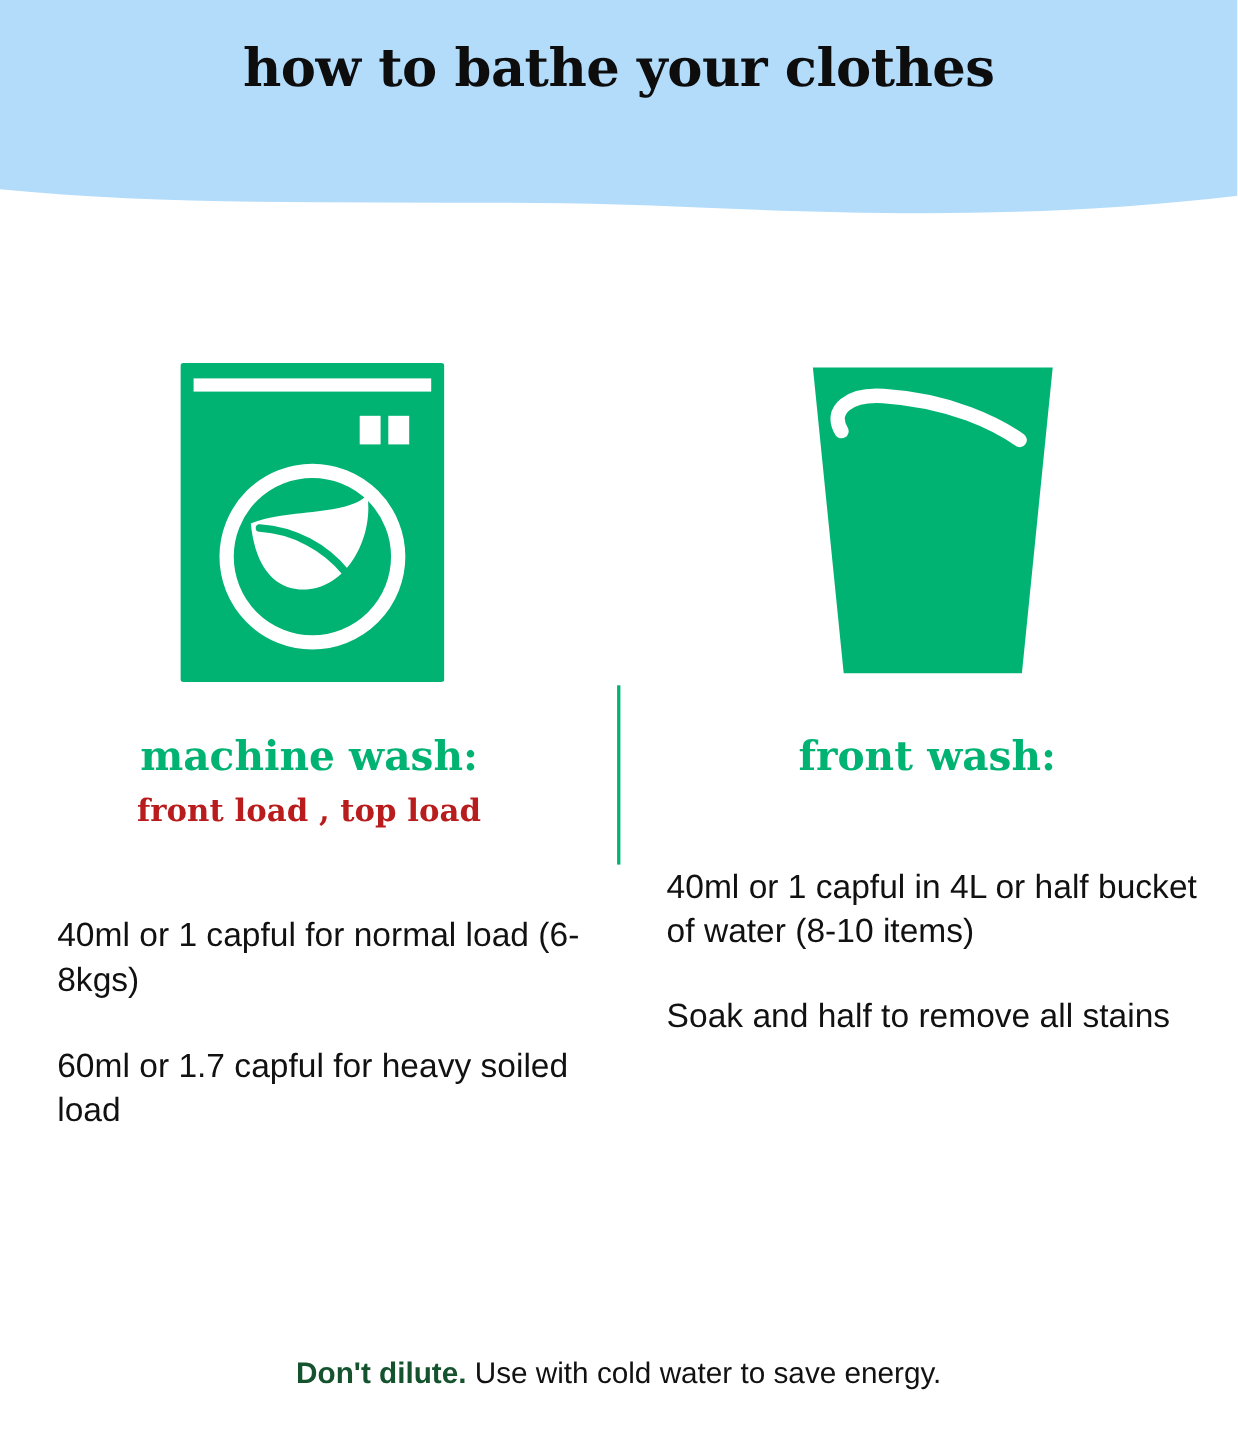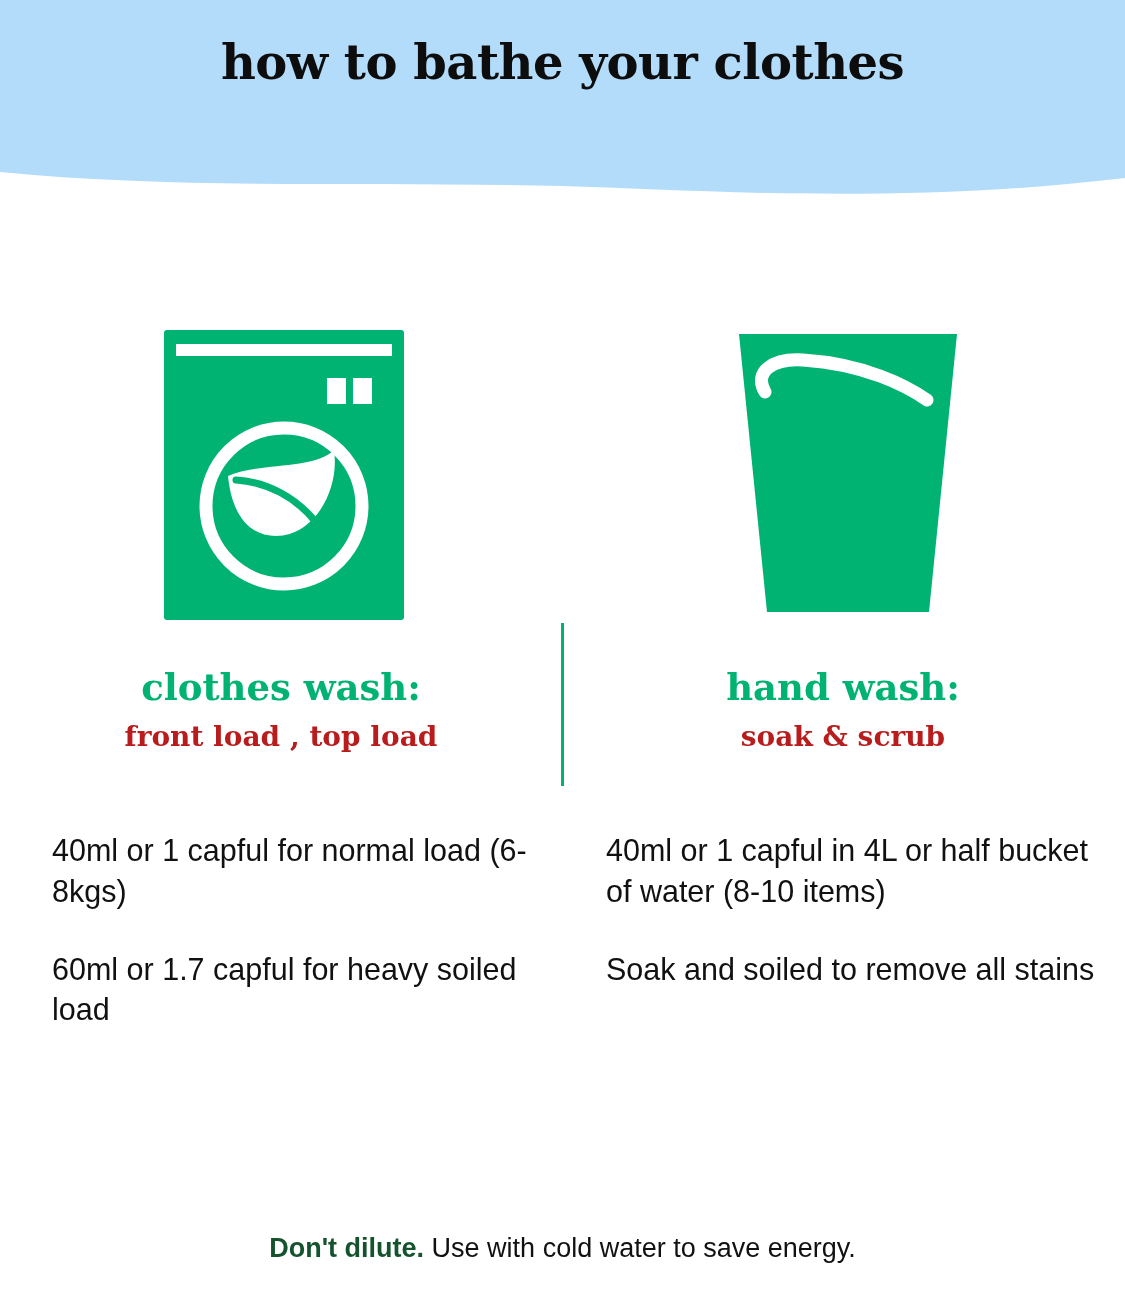--- a/index.html
+++ b/index.html
@@ -141,40 +141,39 @@
       <svg width="240" height="290" viewBox="0 0 240 290">
         <rect x="0" y="0" width="240" height="290" rx="3" fill="#00b373"></rect>
         <rect x="12" y="14" width="216" height="12" fill="#ffffff"></rect>
         <rect x="163" y="48" width="19" height="26" fill="#ffffff"></rect>
         <rect x="189" y="48" width="19" height="26" fill="#ffffff"></rect>
         <circle cx="120" cy="176" r="78" fill="none" stroke="#ffffff" stroke-width="13"></circle>
         <path d="M64 146 C96 132 150 140 170 120 C176 160 150 206 112 206 C86 206 68 186 64 146 Z" fill="#ffffff"></path>
         <path d="M72 150 C104 152 132 168 150 190" fill="none" stroke="#00b373" stroke-width="7" stroke-linecap="round"></path>
       </svg>
     </div>
-    <div class="col-heading">clothes wash:</div>
+    <div class="col-heading">machine wash:</div>
     <div class="col-sub">front load , top load</div>
     <div class="bullets">
       <div class="bullet">40ml or 1 capful for normal load (6-8kgs)</div>
       <div class="bullet">60ml or 1.7 capful for heavy soiled load</div>
     </div>
   </div>
 
   <div class="col right">
     <div class="icon-wrap right">
       <svg width="250" height="290" viewBox="0 0 250 290">
         <path d="M16 4 L234 4 L206 282 L44 282 Z" fill="#00b373"></path>
         <path d="M36 66 C22 40 44 18 78 20 C140 24 186 48 206 62" fill="none" stroke="#00b373" stroke-width="14" stroke-linecap="round"></path>
         <path d="M42 62 C30 42 50 28 80 30 C142 34 184 56 204 70" fill="none" stroke="#ffffff" stroke-width="13" stroke-linecap="round"></path>
       </svg>
     </div>
-    <div class="col-heading">hand wash:</div>
-    <div class="col-sub">soak &amp; scrub</div>
+    <div class="col-heading">front wash:</div>
     <div class="bullets">
       <div class="bullet">40ml or 1 capful in 4L or half bucket of water (8-10 items)</div>
-      <div class="bullet">Soak and soiled to remove all stains</div>
+      <div class="bullet">Soak and half to remove all stains</div>
     </div>
   </div>
 </div>
 
 <div class="footer-note">
   <span class="bold-green">Don't dilute.</span><span> Use with cold water to save energy.</span>
 </div>
 
 </body></html>

